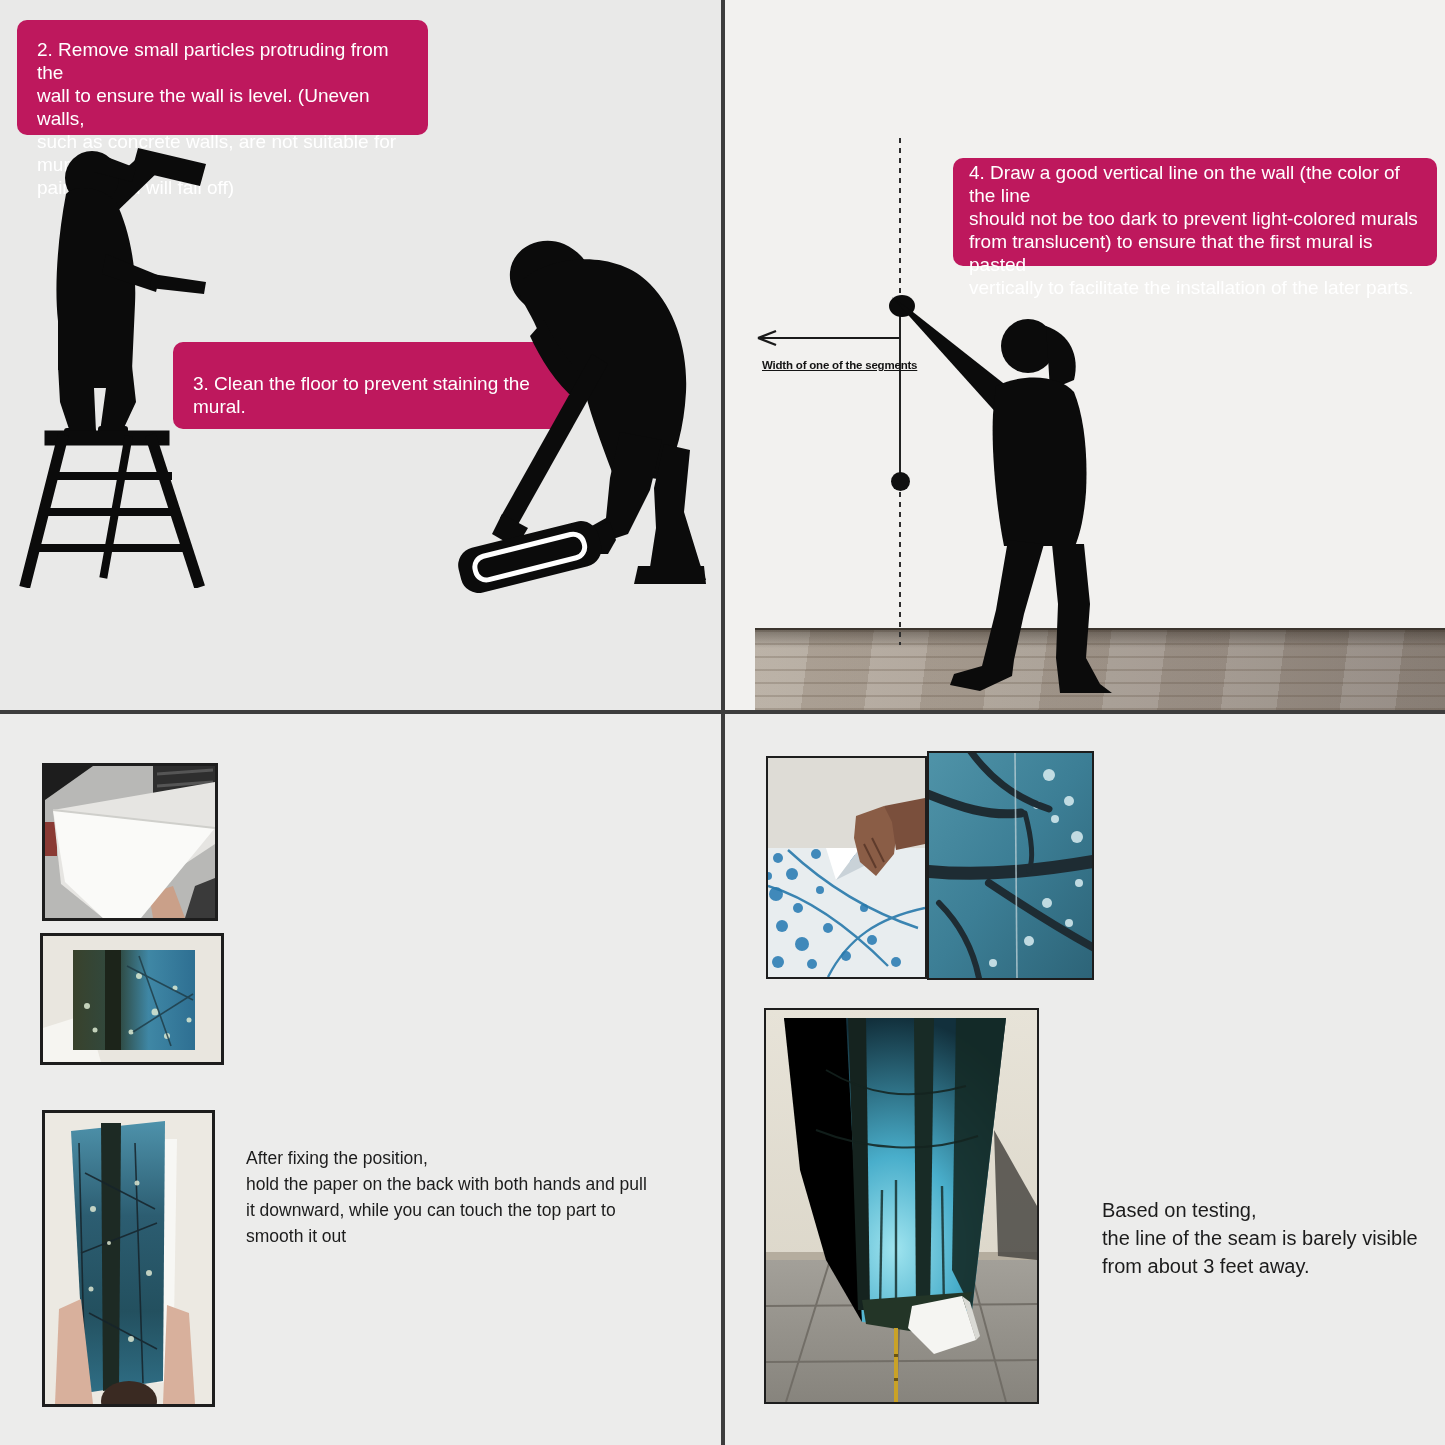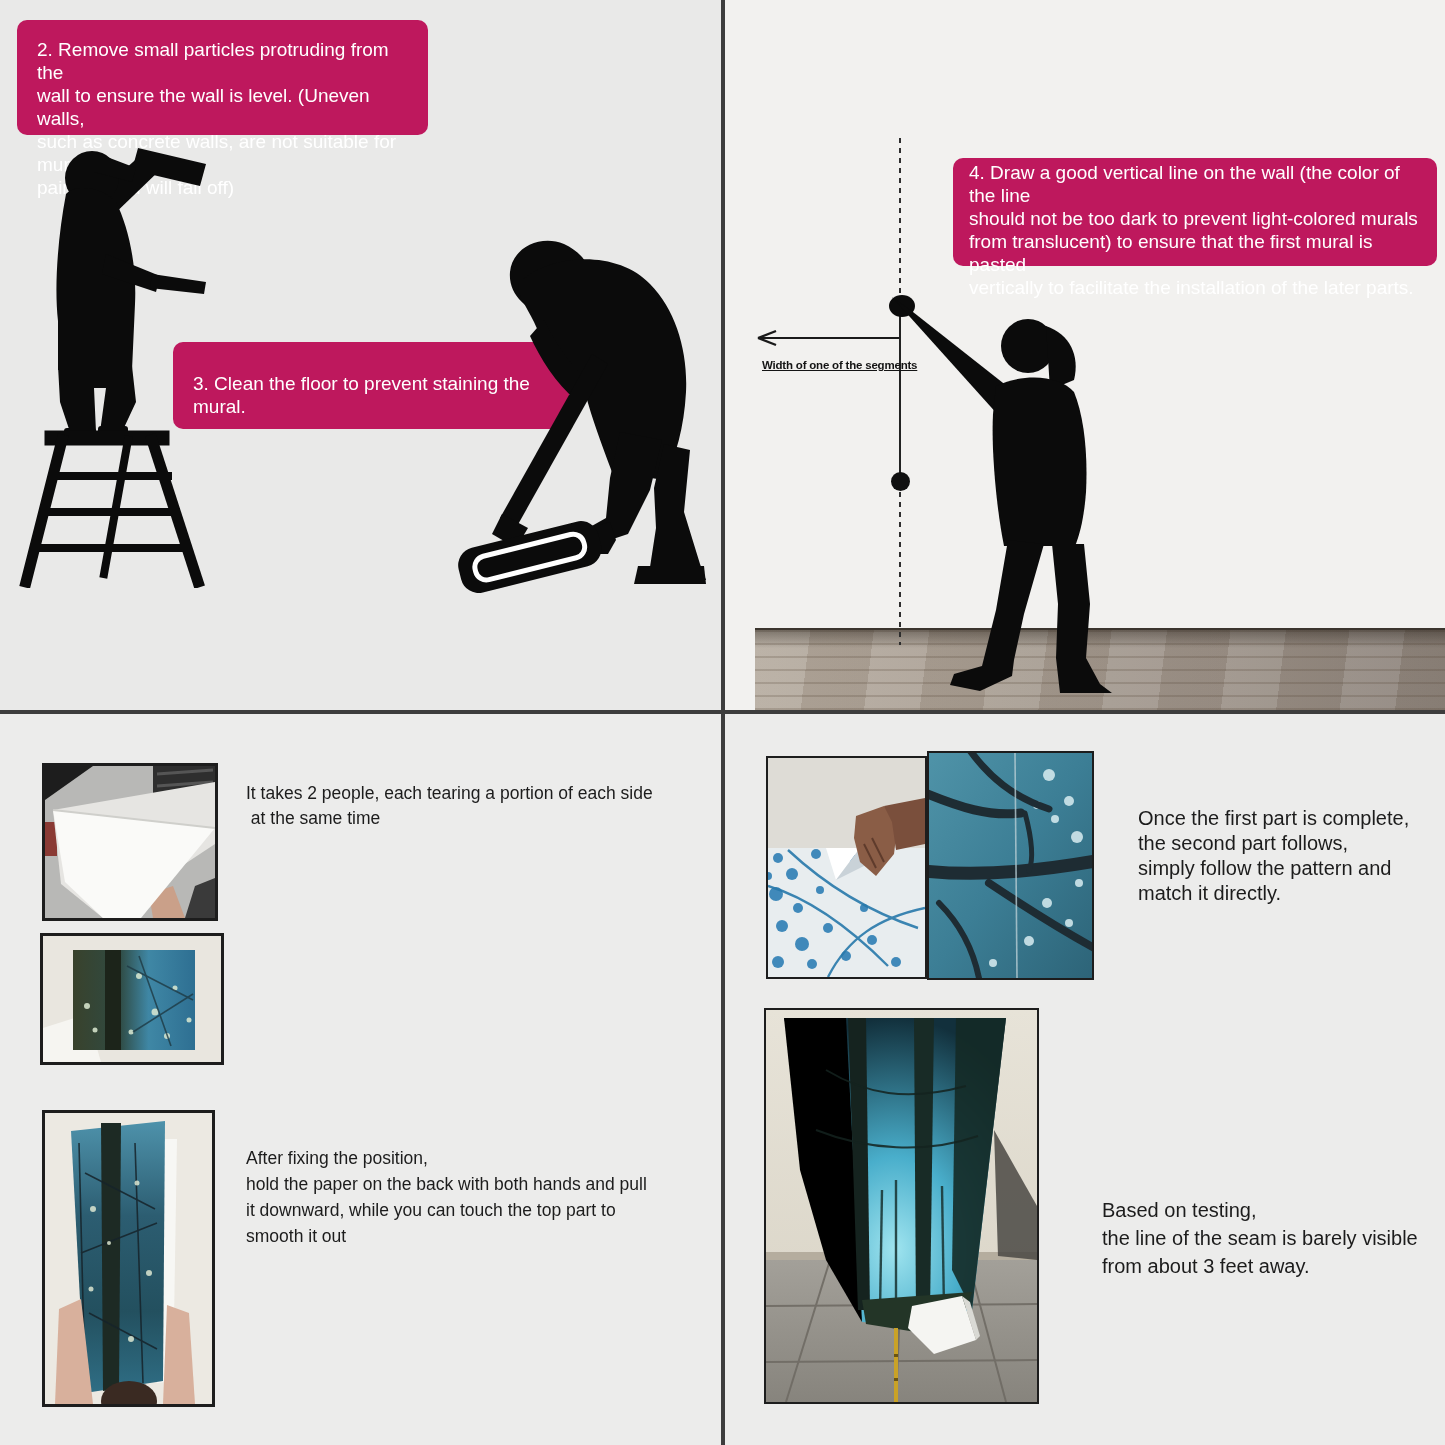--- a/index.html
+++ b/index.html
@@ -176,22 +176,20 @@
       <line x1="112" y1="8" x2="168" y2="4" stroke="#555" stroke-width="3"></line>
       <line x1="112" y1="20" x2="168" y2="16" stroke="#555" stroke-width="3"></line>
       <rect x="0" y="56" width="12" height="34" fill="#8a3a34"></rect>
       <polygon points="150,120 170,112 170,152 140,152" fill="#3a3a3a"></polygon>
       <polygon points="104,128 128,120 140,152 108,152" fill="#caa089"></polygon>
       <polygon points="8,44 170,16 170,78 58,152 16,118" fill="#e6e5e2"></polygon>
       <polygon points="8,44 170,62 96,152 58,152 20,116" fill="#fafaf8"></polygon>
       <line x1="8" y1="44" x2="170" y2="62" stroke="#cfcfcb" stroke-width="2"></line>
     </svg>
   </div>
-  <div class="caption" id="caption-tear">It takes 2 people, each tearing a portion of each side
-&nbsp;at the same time</div>
 
   <div class="photo" id="photo-vertical-panel">
     <svg viewBox="0 0 178 126">
       <defs>
         <linearGradient id="muralB" x1="0" y1="0" x2="1" y2="0">
           <stop offset="0" stop-color="#39422c"></stop>
           <stop offset="0.38" stop-color="#2f4a42"></stop>
           <stop offset="0.62" stop-color="#3f87a5"></stop>
           <stop offset="1" stop-color="#2e6f92"></stop>
         </linearGradient>
@@ -323,24 +321,20 @@
         <path d="M-4,40 C30,54 60,64 92,60" stroke-width="9"></path>
         <path d="M40,-4 C60,24 84,44 120,56" stroke-width="7"></path>
         <path d="M-4,118 C50,124 110,118 167,108" stroke-width="13"></path>
         <path d="M60,130 C90,150 120,170 167,196" stroke-width="8"></path>
         <path d="M96,60 C104,90 104,108 100,118" stroke-width="5"></path>
         <path d="M10,150 C30,170 44,196 50,225" stroke-width="6"></path>
       </g>
       <line x1="86" y1="0" x2="88" y2="225" stroke="#b7cdd4" stroke-width="1.6" opacity="0.8"></line>
     </svg>
   </div>
-  <div class="caption" id="caption-match">Once the first part is complete,
-the second part follows,
-simply follow the pattern and
-match it directly.</div>
 
   <div class="photo" id="photo-floor-test">
     <svg viewBox="0 0 271 392">
       <defs>
         <linearGradient id="wallE" x1="0" y1="0" x2="0" y2="1">
           <stop offset="0" stop-color="#e7e3d8"></stop>
           <stop offset="1" stop-color="#ddd8cb"></stop>
         </linearGradient>
         <linearGradient id="tileE" x1="0" y1="0" x2="0" y2="1">
           <stop offset="0" stop-color="#a3a099"></stop>

